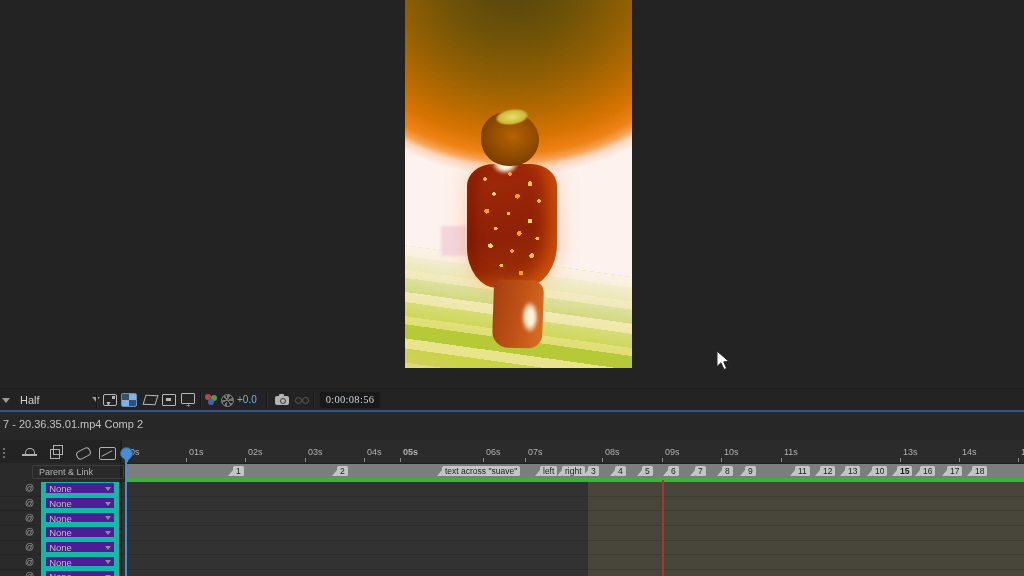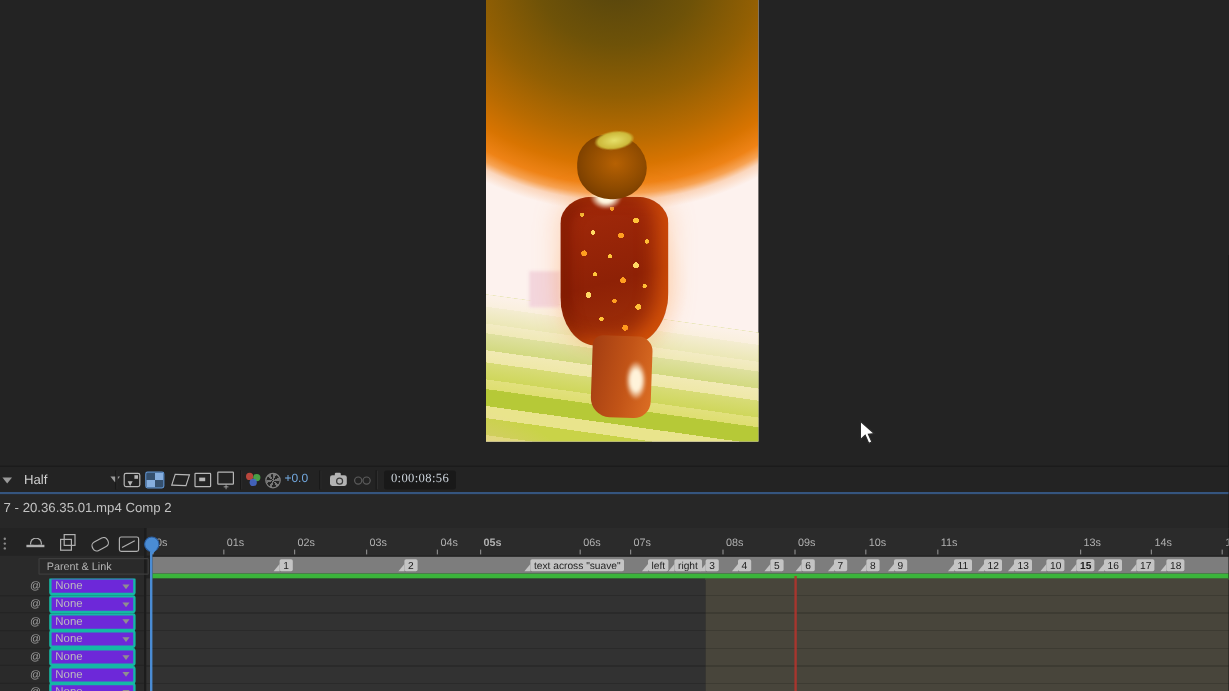--- a/index.html
+++ b/index.html
@@ -120,21 +120,21 @@
   .ruler-label::before{content:'';position:absolute;left:-3px;top:11px;width:1px;height:4px;background:#878787;}
 
   .vdivider{left:120px;top:440px;width:2px;height:136px;background:#1c1c1c;}
 
   .left-panel{left:0;top:463px;width:120px;height:113px;background:#2a2a2a;}
   .plink-box{position:absolute;left:32px;top:2px;width:84px;height:12px;border:1px solid #3d3d3d;border-radius:1px;
        display:flex;align-items:center;padding-left:6px;font-size:9px;color:#b3b3b3;text-align:right;}
   .rows-box{position:absolute;left:0;top:19px;width:120px;height:94px;overflow:hidden;}
   .layer-row{display:flex;align-items:center;height:14.7px;border-bottom:1px solid #242424;box-sizing:border-box;}
   .pickwhip{margin-left:25px;font-size:9px;color:#9f9f9f;line-height:9px;}
-  .parent-dropdown{margin-left:7px;width:62px;height:11px;background:#6d28d9;border:2px solid #14b8a6;border-radius:2px;
+  .parent-dropdown{margin-left:7px;width:62px;height:11px;background:#4c1d95;border:5px solid #14b8a6;border-radius:2px;
        display:flex;align-items:center;justify-content:space-between;padding:0 3px;}
   .dd-value{font-size:9.5px;color:#bdbdbd;line-height:11px;}
   .dd-chev{width:0;height:0;border-left:3px solid transparent;border-right:3px solid transparent;border-top:4px solid #8f8f8f;}
 
   .marker-bar{left:127px;top:464px;width:897px;height:14px;background:var(--marker-bar,#7d7d7d);}
   .markers-layer{left:0;top:464px;width:1024px;height:14px;overflow:hidden;}
   .marker{position:absolute;top:2px;height:10px;background:var(--marker-chip,#c4c4c4);color:#1d1d1d;
        font-size:8.5px;line-height:10.5px;padding:0 3px;border-radius:1.5px;white-space:nowrap;}
   .marker::before{content:'';position:absolute;left:-5px;bottom:0;width:0;height:0;
        border-right:5px solid var(--marker-chip,#c4c4c4);border-top:6px solid transparent;}

